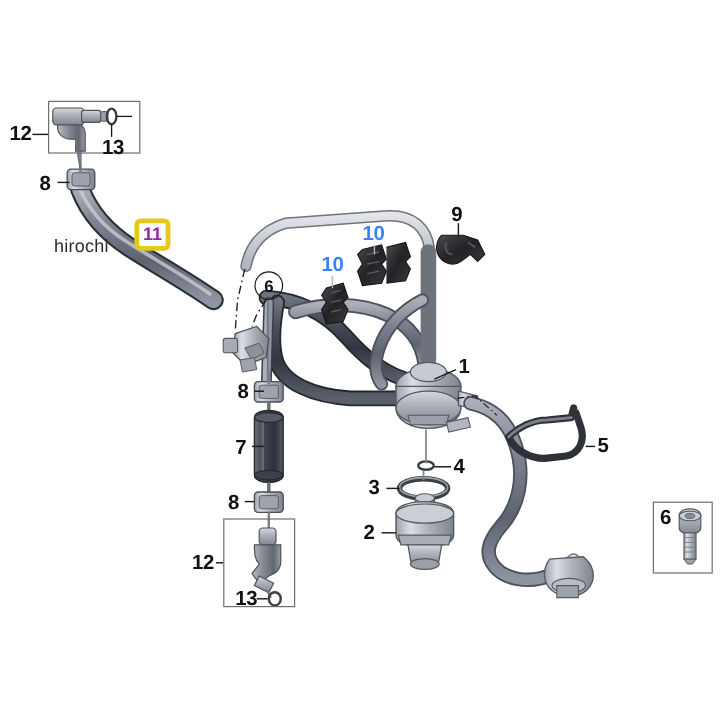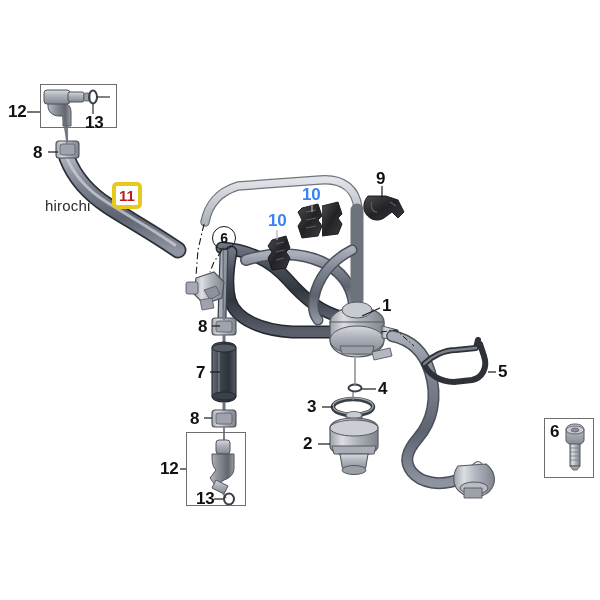--- a/index.html
+++ b/index.html
@@ -56,21 +56,21 @@
     background: #ffffff;
     border: 4px solid #e7c81c;
     border-radius: 5px;
     box-sizing: border-box;
     display: flex;
     align-items: center;
     justify-content: center;
     font-family: "Liberation Sans", sans-serif;
     font-weight: bold;
     font-size: 15px;
-    color: #b91c1c;
+    color: #a21caf;
   }
   
   .group-box {
     position: absolute;
     border: 1.3px solid #6e6e6e;
     background: transparent;
     box-sizing: border-box;
   }
   
   .watermark {

